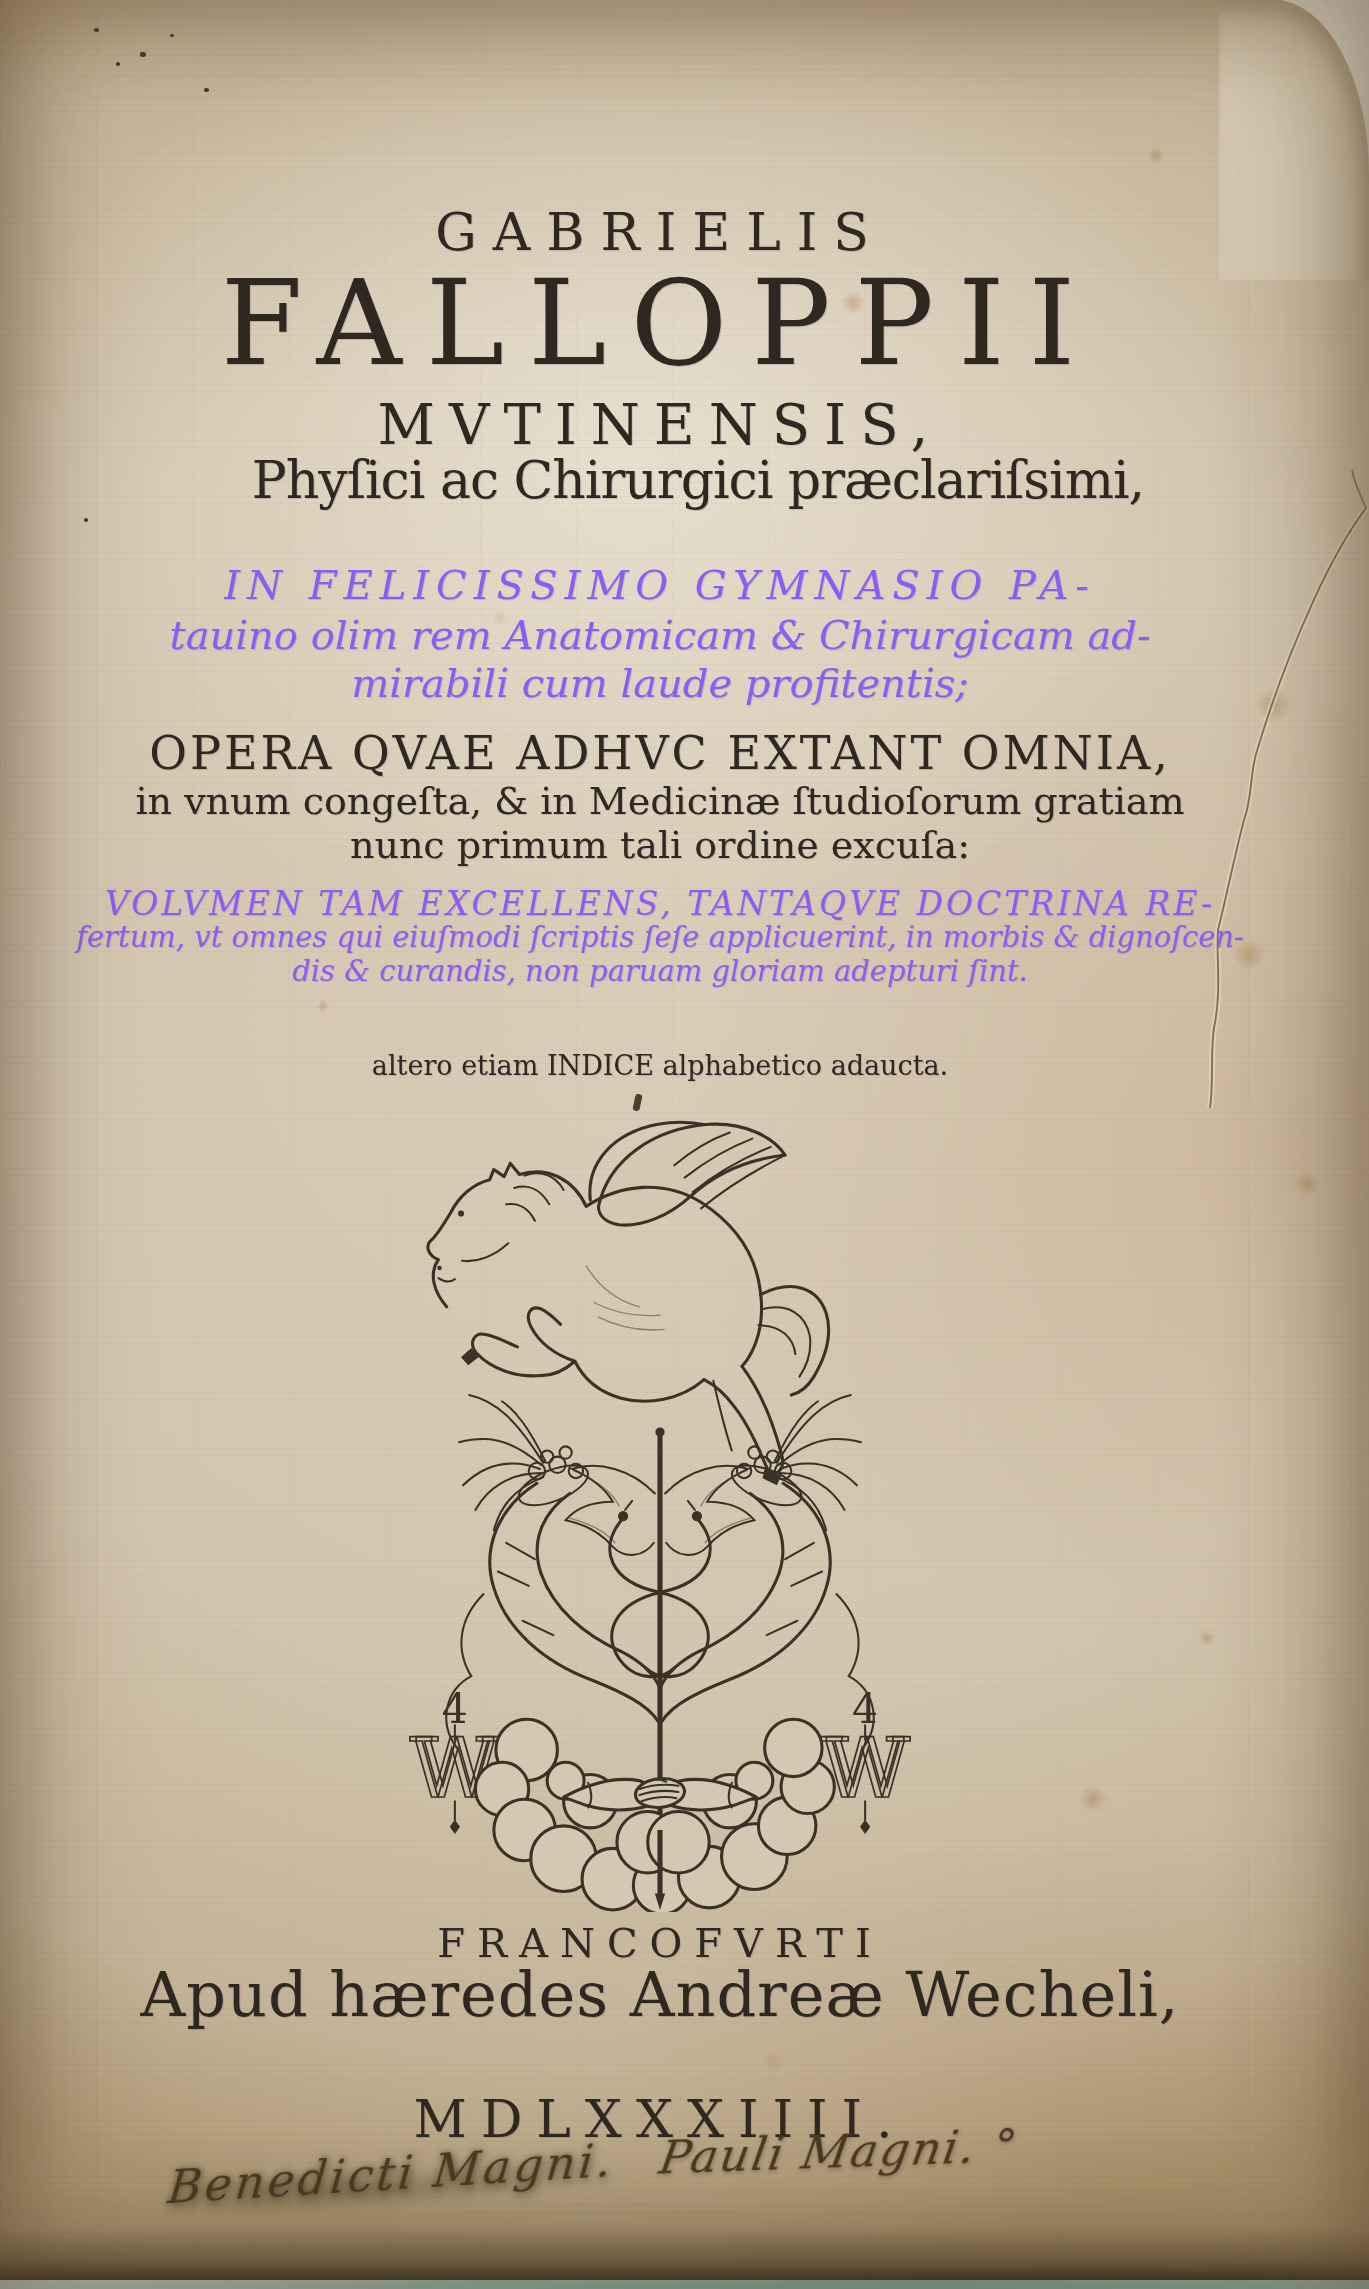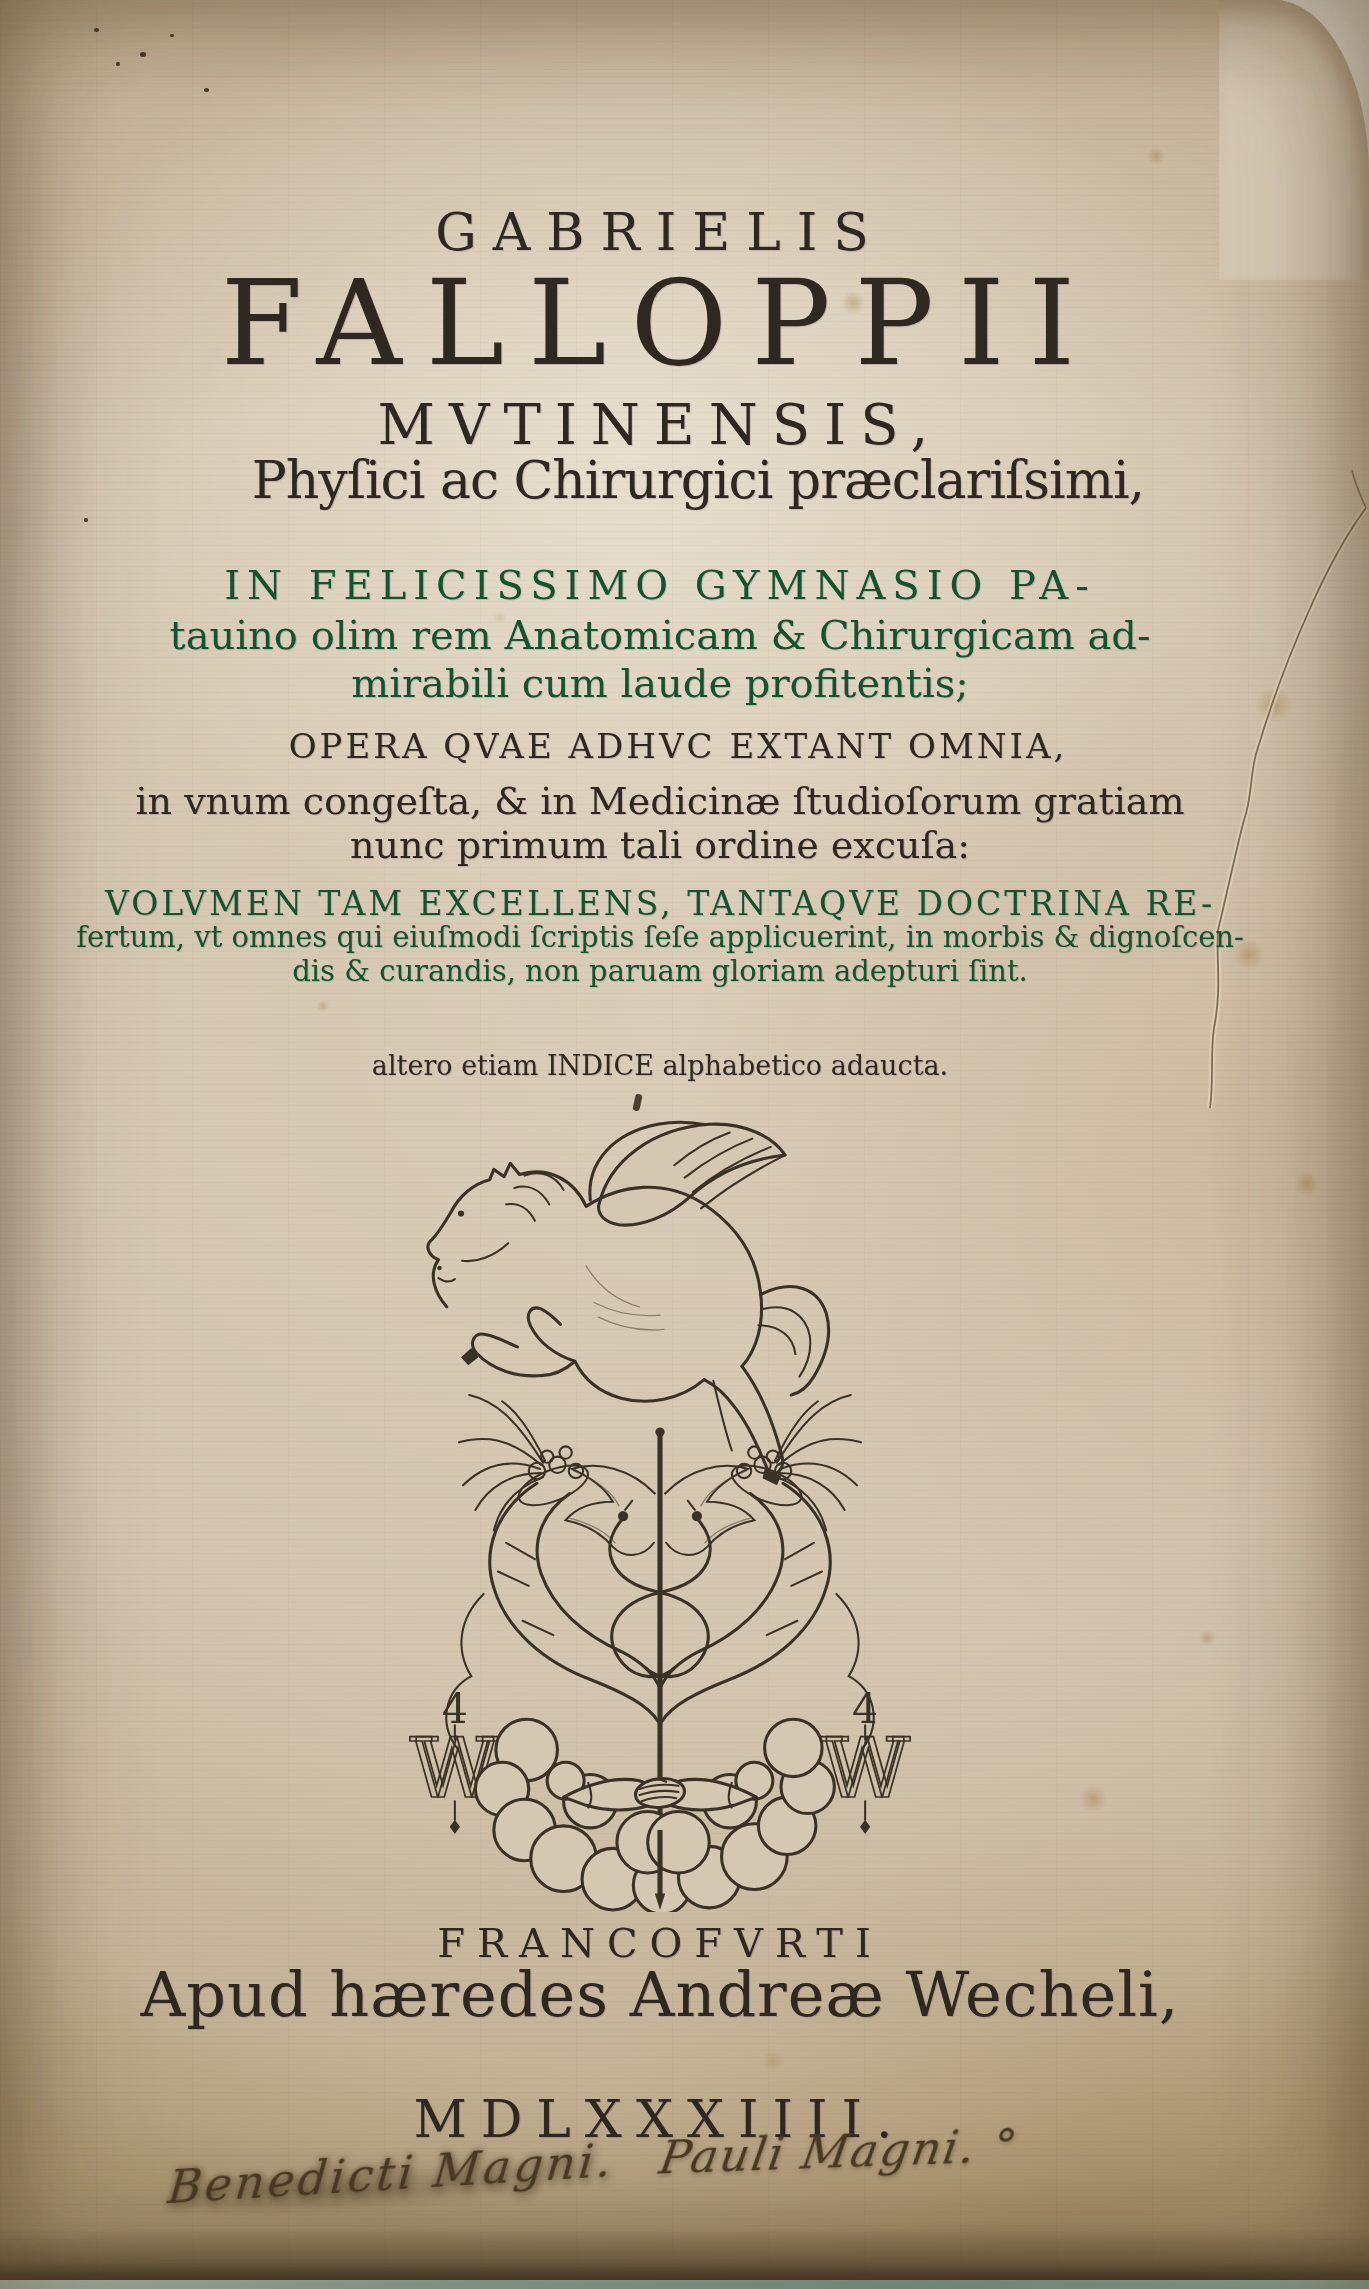--- a/index.html
+++ b/index.html
@@ -51,29 +51,29 @@
     position:absolute;left:0;right:0;bottom:0;height:9px;
     background:linear-gradient(to right,#d2eae0,#a7d0c3 35%,#8fc0b2 68%,#a9d1c4);
   }
   
   .textblock{position:absolute;left:0;top:0;width:1320px;height:2289px;}
   .pline{
     position:absolute;left:0;width:100%;text-align:center;
     color:#2e2820;white-space:nowrap;
     text-shadow:1px 1px 0.5px rgba(96,54,110,0.20);
   }
-  .it{color:#14532d;}
+  .it{font-style:italic;color:#8b5cf6;}
   .l-gabrielis {top:202px;font-size:52px;letter-spacing:16px;}
   .l-falloppii {top:254px;font-size:118px;letter-spacing:24px;text-align:center;}
   .l-mutinensis{top:392px;font-size:56px;letter-spacing:14px;}
   .l-physici   {top:450px;font-size:52px;letter-spacing:-1px;padding-left:38px;}
   .l-gym1{top:562px;font-size:40px;letter-spacing:7px;}
   .l-gym2{top:612px;font-size:40px;}
   .l-gym3{top:660px;font-size:40px;}
-  .l-op1{top:726px;font-size:34px;letter-spacing:3px;padding-left:18px;}
+  .l-op1{top:726px;font-size:46px;letter-spacing:3px;}
   .l-op2{top:779px;font-size:38px;}
   .l-op3{top:823px;font-size:38px;}
   .l-vol1{top:884px;font-size:33px;letter-spacing:3px;}
   .l-vol2{top:920px;font-size:29px;}
   .l-vol3{top:954px;font-size:29px;}
   .l-idx1{top:1018px;font-size:27px;}
   .l-idx2{top:1050px;font-size:27px;}
   .l-city{top:1920px;font-size:40px;letter-spacing:12px;}
   .l-publisher{top:1958px;font-size:62px;letter-spacing:1px;}
   .l-year{top:2052px;font-size:52px;letter-spacing:14px;margin-top:37px;}

